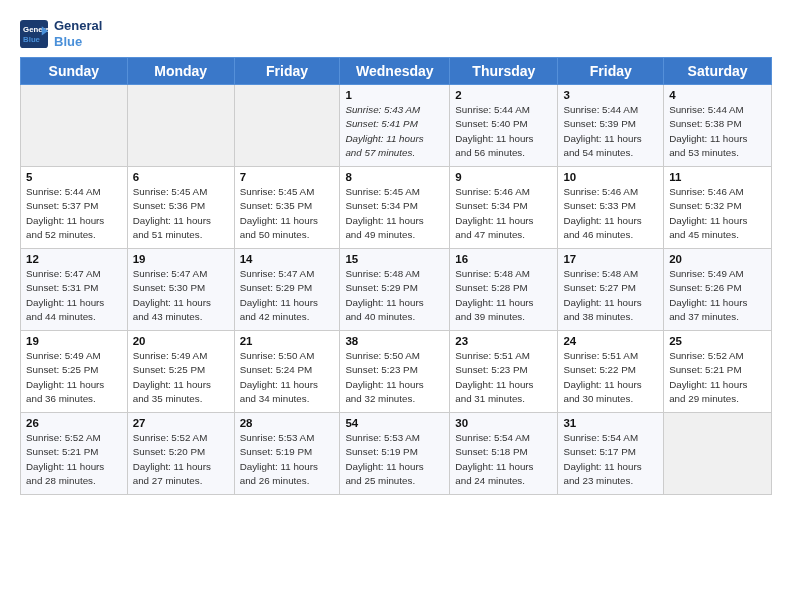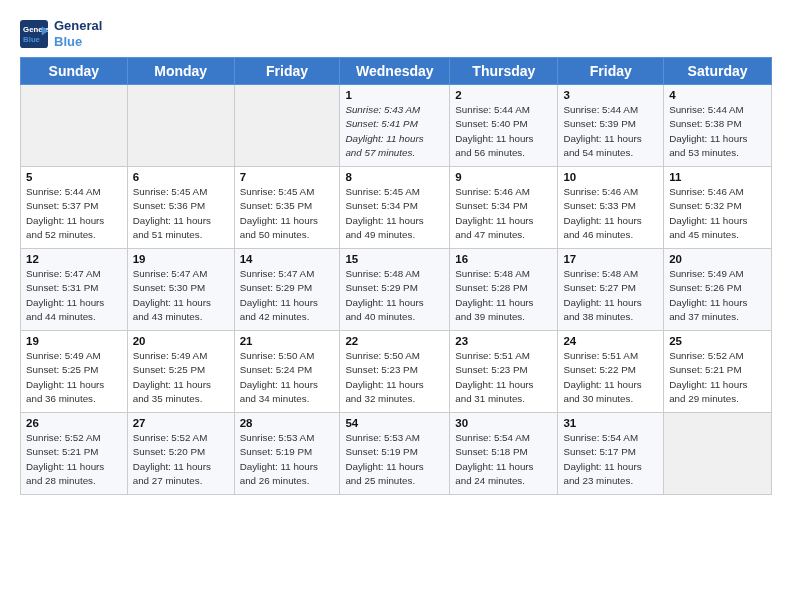--- a/index.html
+++ b/index.html
@@ -274,21 +274,21 @@
 and 35 minutes.</div>
           </td>
           <td>
             <span class="day-num">21</span>
             <div class="day-info" style="white-space: pre-line;">Sunrise: 5:50 AM
 Sunset: 5:24 PM
 Daylight: 11 hours
 and 34 minutes.</div>
           </td>
           <td>
-            <span class="day-num">22</span>
+            <span class="day-num">38</span>
             <div class="day-info" style="white-space: pre-line;">Sunrise: 5:50 AM
 Sunset: 5:23 PM
 Daylight: 11 hours
 and 32 minutes.</div>
           </td>
           <td>
             <span class="day-num">23</span>
             <div class="day-info" style="white-space: pre-line;">Sunrise: 5:51 AM
 Sunset: 5:23 PM
 Daylight: 11 hours

